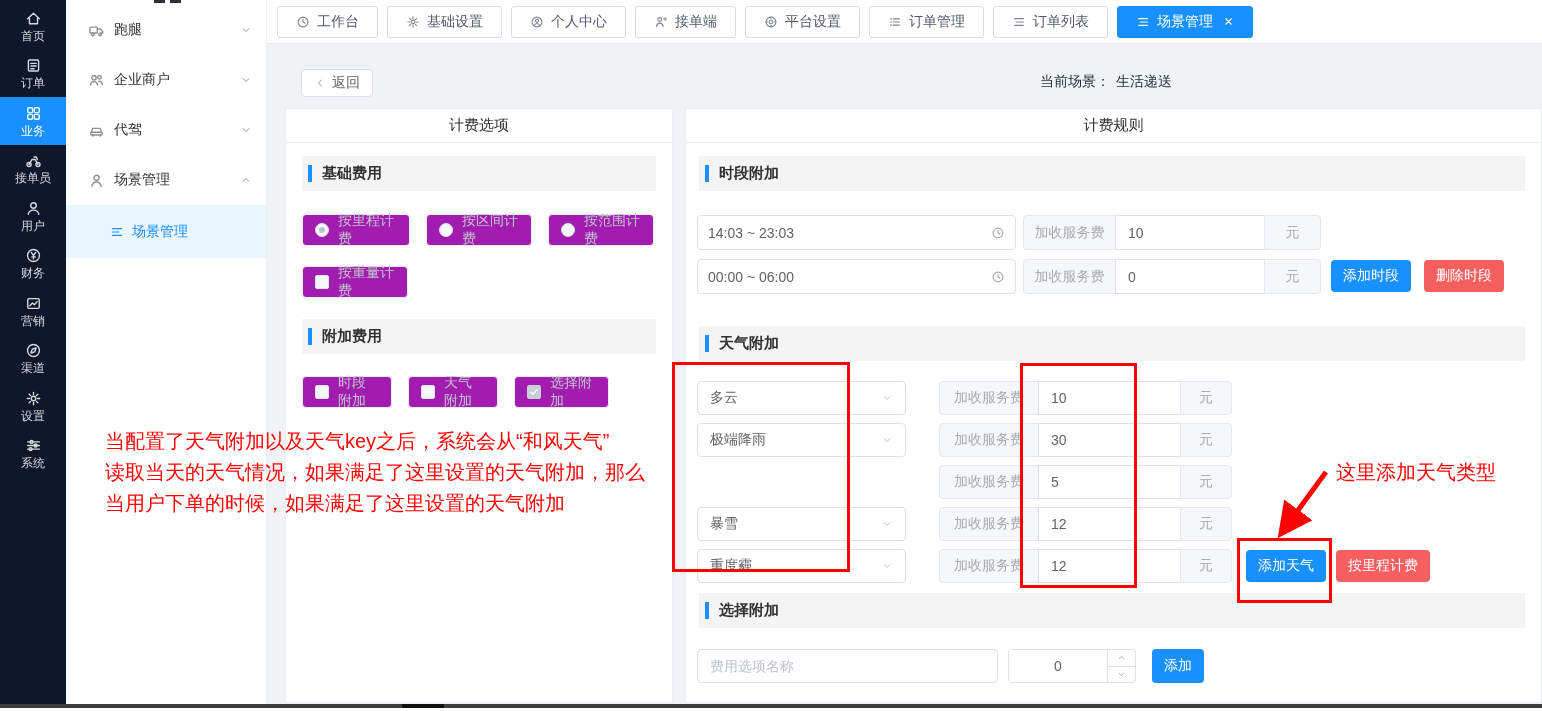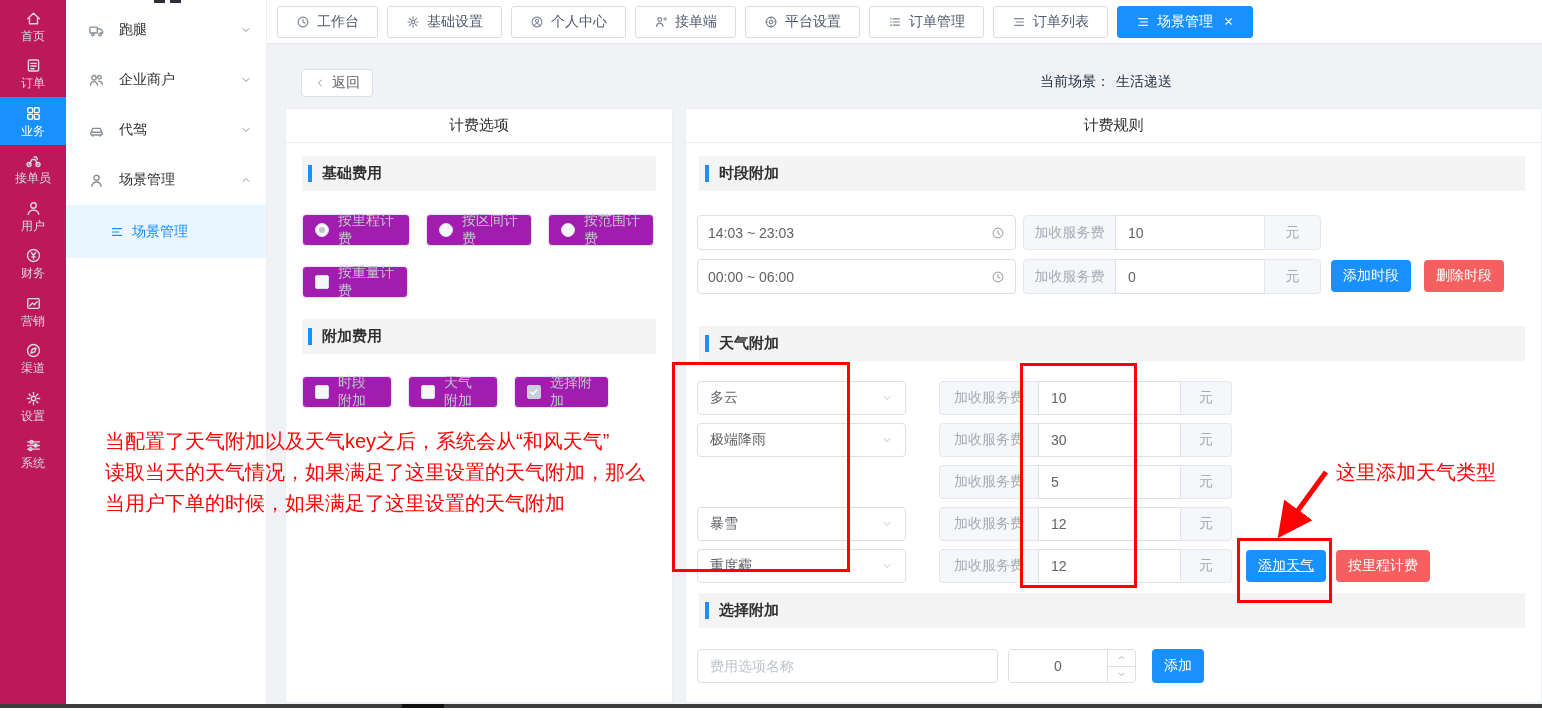--- a/index.html
+++ b/index.html
@@ -8,29 +8,29 @@
 .stage{position:relative;width:1542px;height:711px;overflow:hidden;background:#fff;}
 .ic{display:inline-flex;flex:none;}
 .ic svg{width:100%;height:100%;display:block;}
 .ic16{width:17px;height:17px;}
 .ic14{width:14px;height:14px;}
 .chev{width:12px;height:12px;}
 .rot180{transform:rotate(180deg);}
 .rotL{transform:rotate(90deg);}
 .tiny{width:9px;height:9px;}
 
-.rail{position:absolute;left:0;top:0;width:66px;height:704px;background:#be185d;padding-top:2px;z-index:5;}
+.rail{position:absolute;left:0;top:0;width:66px;height:704px;background:#0f172a;padding-top:2px;z-index:5;}
 .rail-item{height:47.5px;display:flex;flex-direction:column;align-items:center;justify-content:center;gap:3px;color:#d8dade;cursor:pointer;}
 .rail-item .ic{color:#d8dade;}
 .rail-item.active{background:var(--accent);color:#fff;}
 .rail-item.active .ic{color:#fff;}
 .rail-lbl{font-size:12px;line-height:12px;}
 
 .sidebar{position:absolute;left:66px;top:0;width:201px;height:704px;background:#fff;border-right:1px solid #eceef2;padding-top:5px;z-index:4;}
-.side-item{height:50px;display:flex;align-items:center;gap:14px;padding-left:22px;position:relative;color:#303133;font-size:14px;cursor:pointer;}
+.side-item{height:50px;display:flex;align-items:center;gap:9px;padding-left:22px;position:relative;color:#303133;font-size:14px;cursor:pointer;}
 .side-item .ic{color:#8a8f99;}
 .side-chev{position:absolute;right:14px;color:#c0c4cc;}
 .side-sub{height:53px;display:flex;align-items:center;gap:8px;padding-left:44px;background:#e9f5ff;color:var(--accent);font-size:14px;cursor:pointer;}
 .side-sub .ic{color:var(--accent);}
 .logo-frag{position:absolute;left:88px;top:0;width:30px;height:6px;overflow:hidden;}
 .logo-frag i{position:absolute;background:#2a2f3a;height:3px;top:0;}
 .logo-frag i:first-child{left:0;width:11px;}
 .logo-frag i:last-child{left:16px;width:11px;}
 
 .tabbar{position:absolute;left:267px;top:0;right:0;height:44px;background:#fff;border-bottom:1px solid #e8e8e8;display:flex;align-items:center;gap:9px;padding-left:10px;z-index:3;}
@@ -586,21 +586,21 @@
               </g>
             </svg>
           </span>
         </div>
       <div class="grp" style="left:253px;">
           <span class="grp-lbl" style="width:100px;">加收服务费</span>
           <input class="grp-in" style="width: 143px;" value="12">
           <span class="grp-unit" style="width:52px;">元</span>
         </div>
     </div>
-    <button class="btn btn-primary" style="left:560px;top:441px;text-decoration:underline;">添加天气</button>
+    <button class="btn btn-primary" style="left:560px;top:441px;">添加天气</button>
     <button class="btn btn-danger" style="left:650px;top:441px;">按里程计费</button>
 
     <div class="sec-bar" style="top:484px;">
         <span class="sec-t">选择附加</span>
       </div>
     <input class="name-input" style="left: 11px; top: 540px; width: 301px;" placeholder="费用选项名称">
     <div class="num-grp" style="left:322px;top:540px;width:128px;">
       <input class="num-in" value="0" style="">
       <div class="steps">
         <span class="step">

